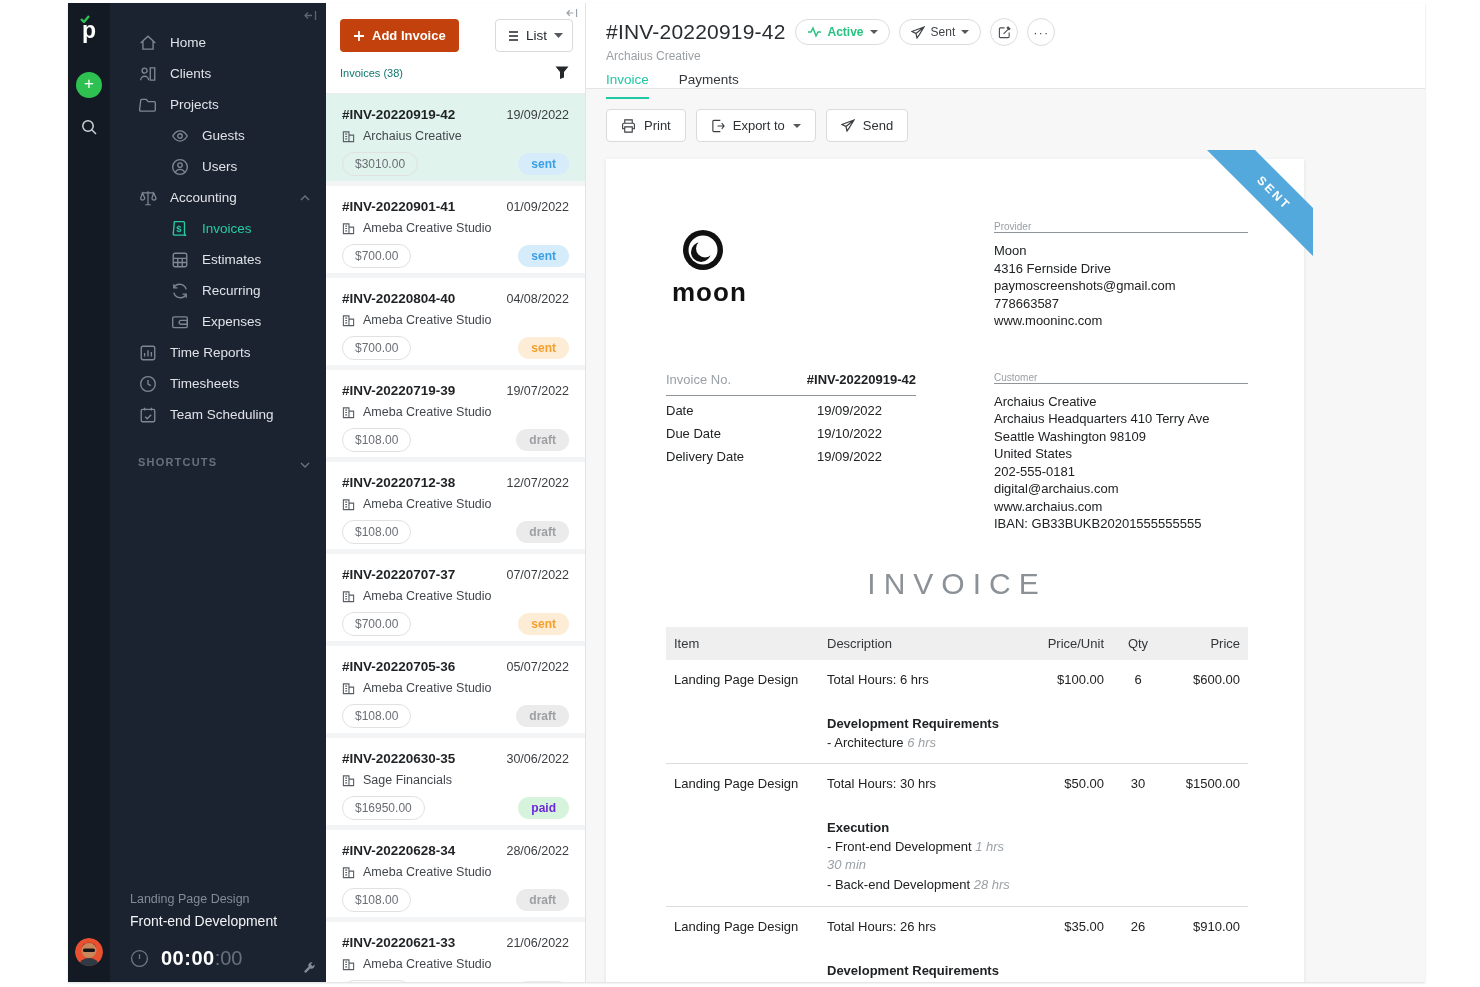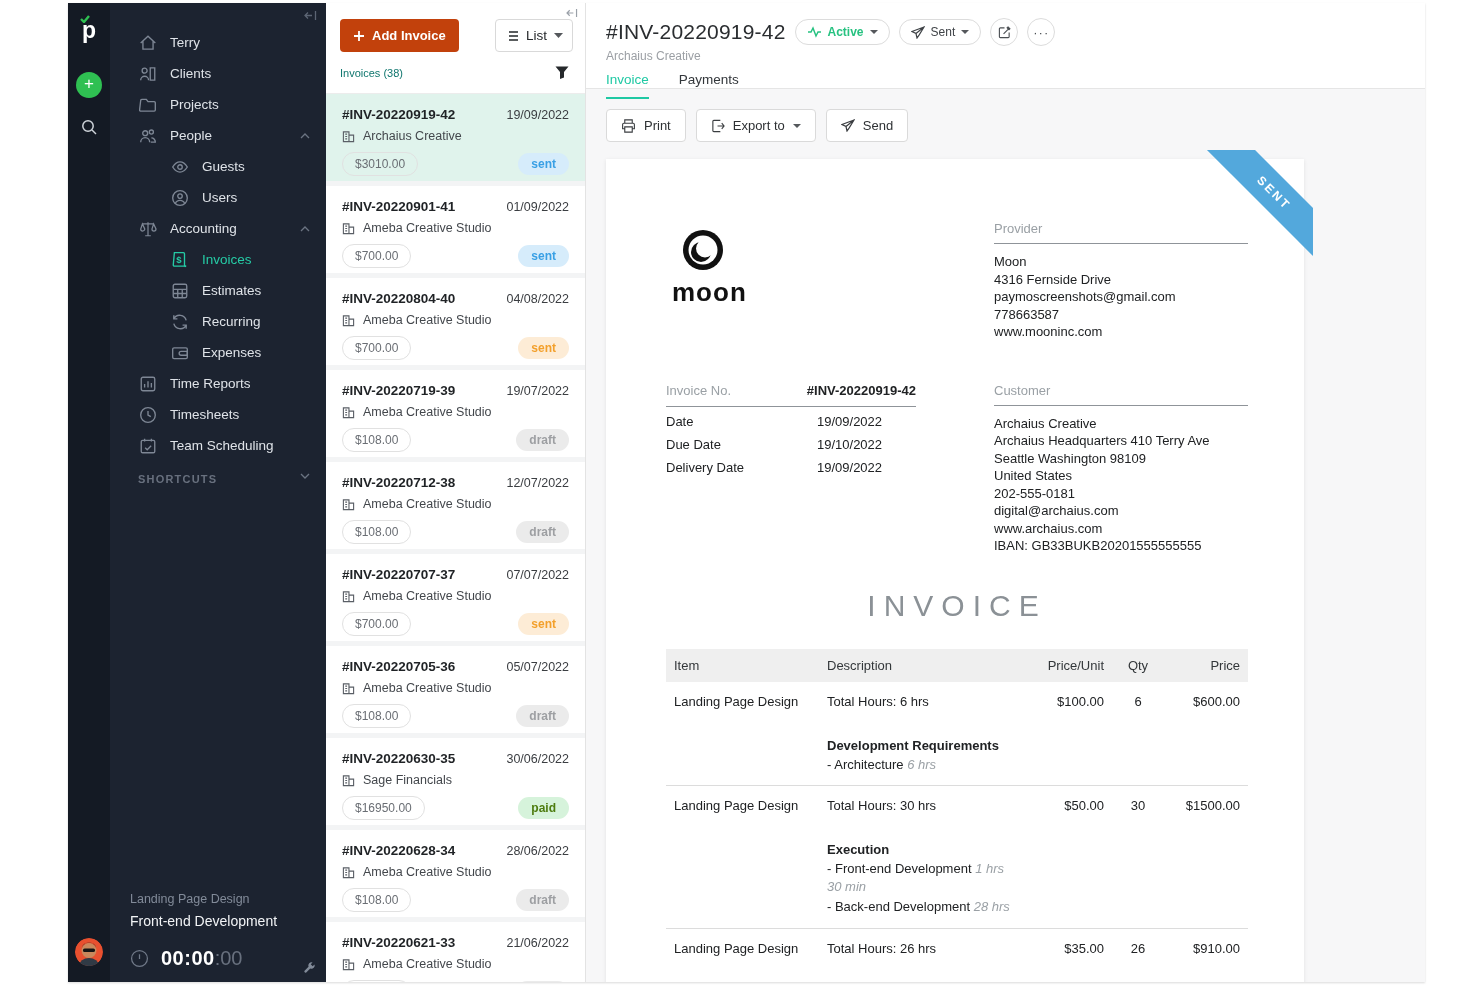--- a/index.html
+++ b/index.html
@@ -16,21 +16,21 @@
 
   
   .sidebar { width:216px; background:#1c2330; position:relative; padding-top:24px; flex:none; color:#dfe3e8; }
   .collapse-ic { position:absolute; top:7px; right:9px; color:#5c6574; }
   .nav-item { height:31px; display:flex; align-items:center; padding-left:28px; position:relative; font-size:13.5px; cursor:pointer; }
   .nav-item .nav-icon { width:19px; height:19px; margin-right:13px; color:#7e8795; display:inline-flex; align-items:center; justify-content:center; flex:none; }
   .nav-item.sub { padding-left:60px; }
   .nav-item.active { color:#25cba5; }
   .nav-item.active .nav-icon { color:#25cba5; }
   .nav-chevron { position:absolute; right:16px; color:#6b7482; }
-  .shortcuts { margin-top:12px; padding-left:28px; position:relative; height:26px; display:flex; align-items:flex-start; font-size:11px; letter-spacing:1.2px; color:#68707e; font-weight:700; }
+  .shortcuts { margin-top:12px; padding-left:28px; position:relative; height:26px; display:flex; align-items:flex-end; font-size:11px; letter-spacing:1.2px; color:#68707e; font-weight:700; }
   .tracker { position:absolute; left:0; right:0; bottom:0; padding:0 16px 12px 20px; }
   .tracker .proj { color:#828b99; font-size:12.5px; }
   .tracker .task { color:#f2f4f6; font-size:14px; margin-top:7px; }
   .timer-row { display:flex; align-items:center; margin-top:18px; cursor:pointer; }
   .timer-ic { color:#707988; margin-right:12px; display:inline-flex; }
   .timer-main { color:#fff; font-size:20px; font-weight:700; letter-spacing:.5px; }
   .timer-sec { color:#68707e; font-size:20px; font-weight:400; }
   .wrench { position:absolute; right:10px; bottom:8px; color:#828b99; cursor:pointer; }
 
   
@@ -48,21 +48,21 @@
   .ii-date { font-size:12.5px; color:#3b3e42; }
   .ii-r2 { display:flex; align-items:center; gap:8px; margin-top:7px; color:#43474c; font-size:12.5px; }
   .ii-r2 .b-ic { color:#5a5f66; display:inline-flex; }
   .ii-r3 { display:flex; justify-content:space-between; align-items:center; margin-top:9px; }
   .amount-pill { border:1px solid #e1e1e1; border-radius:13px; padding:4px 12px; font-size:12px; color:#6a6e74; background:#fff; }
   .inv-item.selected .amount-pill { background:transparent; }
   .status-pill { border-radius:12px; padding:4px 13px; font-size:12px; font-weight:700; }
   .st-sent-blue { background:#d6ecfb; color:#39a0e5; }
   .st-sent-orange { background:#fdecd6; color:#f3a02c; }
   .st-draft { background:#ebebeb; color:#9d9fa2; }
-  .st-paid { background:#d6f3db; color:#4d7c0f; }
+  .st-paid { background:#d6f3db; color:#6d28d9; }
 
   
   .main { flex:1; display:flex; flex-direction:column; background:#f7f7f8; min-width:0; }
   .main-head { background:#fff; border-bottom:1px solid #e5e5e5; padding:15px 0 0 20px; height:86px; flex:none; }
   .title-row { display:flex; align-items:center; gap:9px; }
   .inv-title { font-size:21px; font-weight:500; color:#2a2d30; letter-spacing:.2px; }
   .badge { border:1px solid #dcdcdc; border-radius:15px; padding:5px 11px; background:#fff; display:inline-flex; align-items:center; gap:6px; font-size:12px; cursor:pointer; font-family:inherit; }
   .badge .lbl-active { color:#27c281; font-weight:700; }
   .badge .lbl-sent { color:#3f4347; font-weight:400; }
   .circle-btn { width:28px; height:28px; border-radius:50%; border:1px solid #dcdcdc; background:#fff; color:#4a4e52; display:inline-flex; align-items:center; justify-content:center; cursor:pointer; font-size:13px; letter-spacing:1px; }
@@ -78,21 +78,21 @@
 
   
   .paper { width:698px; background:#fff; position:relative; box-shadow:0 1px 4px rgba(0,0,0,.09); padding:62px 56px 40px 60px; min-height:980px; font-size:13px; color:#202224; }
   .ribbon-wrap { position:absolute; top:-9px; right:-9px; width:112px; height:112px; overflow:hidden; pointer-events:none; }
   .ribbon { position:absolute; top:26px; right:-40px; transform:rotate(45deg); background:#53a8dc; color:#fff; width:158px; text-align:center; padding:10px 0; font-size:12px; font-weight:700; letter-spacing:2.5px; }
   .top-cols, .mid-cols { display:flex; }
   .col-l { flex:1; }
   .col-r { width:254px; flex:none; }
   .logo-block { margin-left:14px; margin-top:6px; }
   .moon-word { font-size:26px; font-weight:700; letter-spacing:1px; color:#111; margin-top:4px; margin-left:-8px; }
-  .sec-label { color:#9aa0a5; font-size:13px; padding-bottom:7px; border-bottom:1px solid #8f9499; margin-bottom:9px; }
+  .sec-label { color:#9aa0a5; font-size:10px; border-bottom:1px solid #8f9499; margin-bottom:9px; }
   .addr-line { line-height:17.5px; }
   .mid-cols { margin-top:42px; }
   .meta { width:250px; }
   .meta-top { display:flex; justify-content:space-between; align-items:baseline; padding-bottom:8px; border-bottom:1px solid #8f9499; }
   .meta-top .m-label { color:#9aa0a5; }
   .meta-top .m-num { font-weight:700; }
   .meta-row { display:flex; margin-top:6px; line-height:17px;gap:21px; }
   .meta-row .m-label { width:130px; color:#202224; }
   .inv-heading { text-align:center; font-size:30px; letter-spacing:8px; color:#8b9196; margin:34px 0 26px; font-weight:400; }
   table.items { width:100%; border-collapse:collapse; }
@@ -143,55 +143,40 @@
           <path d="M8 5.5 H1 M4 2.5 L1 5.5 L4 8.5 M11.5 1 V10"></path>
         </svg>
       </span>
 
     <div class="nav-item">
       <span class="nav-icon">
           <svg width="18" height="18" viewBox="0 0 16 16" fill="none" stroke="currentColor" stroke-width="1.2">
             <path d="M1.5 8 L8 2 L14.5 8 M3.5 6.5 V13.5 H12.5 V6.5"></path>
           </svg>
         </span>
-      <span>Terry</span>
+      <span>Home</span>
     </div>
     <div class="nav-item">
       <span class="nav-icon">
           <svg width="18" height="18" viewBox="0 0 16 16" fill="none" stroke="currentColor" stroke-width="1.2">
             <circle cx="5" cy="5" r="2.2"></circle>
             <path d="M1.5 13.5 a3.5 3.5 0 0 1 7 0"></path>
             <path d="M10 2.5 H14 V13.5 H10 z"></path>
             <path d="M12 5 h.01 M12 7.5 h.01 M12 10 h.01" stroke-width="1.6"></path>
           </svg>
         </span>
       <span>Clients</span>
     </div>
     <div class="nav-item">
       <span class="nav-icon">
           <svg width="18" height="18" viewBox="0 0 16 16" fill="none" stroke="currentColor" stroke-width="1.2">
             <path d="M1.5 4 a1 1 0 0 1 1 -1 h4 l1.5 2 h5.5 a1 1 0 0 1 1 1 v6.5 a1 1 0 0 1 -1 1 h-12 a1 1 0 0 1 -1 -1 z"></path>
           </svg>
         </span>
       <span>Projects</span>
-    </div>
-    <div class="nav-item">
-      <span class="nav-icon">
-          <svg width="18" height="18" viewBox="0 0 16 16" fill="none" stroke="currentColor" stroke-width="1.2">
-            <circle cx="5.5" cy="5.5" r="2.2"></circle>
-            <circle cx="11" cy="4.5" r="1.8"></circle>
-            <path d="M1.5 13.5 a4 4 0 0 1 8 0 M10.5 13.5 h4 a3.5 3.5 0 0 0 -3.5 -3.8"></path>
-          </svg>
-        </span>
-      <span>People</span>
-      <span class="nav-chevron">
-          <svg width="10" height="6" viewBox="0 0 10 6" fill="none" stroke="currentColor" stroke-width="1.3">
-            <path d="M1 5 L5 1 L9 5"></path>
-          </svg>
-        </span>
     </div>
     <div class="nav-item sub">
       <span class="nav-icon">
           <svg width="18" height="18" viewBox="0 0 16 16" fill="none" stroke="currentColor" stroke-width="1.2">
             <path d="M1.5 8 C3.5 4.8 6 3.5 8 3.5 S12.5 4.8 14.5 8 C12.5 11.2 10 12.5 8 12.5 S3.5 11.2 1.5 8 z"></path>
             <circle cx="8" cy="8" r="2"></circle>
           </svg>
         </span>
       <span>Guests</span>
     </div>

